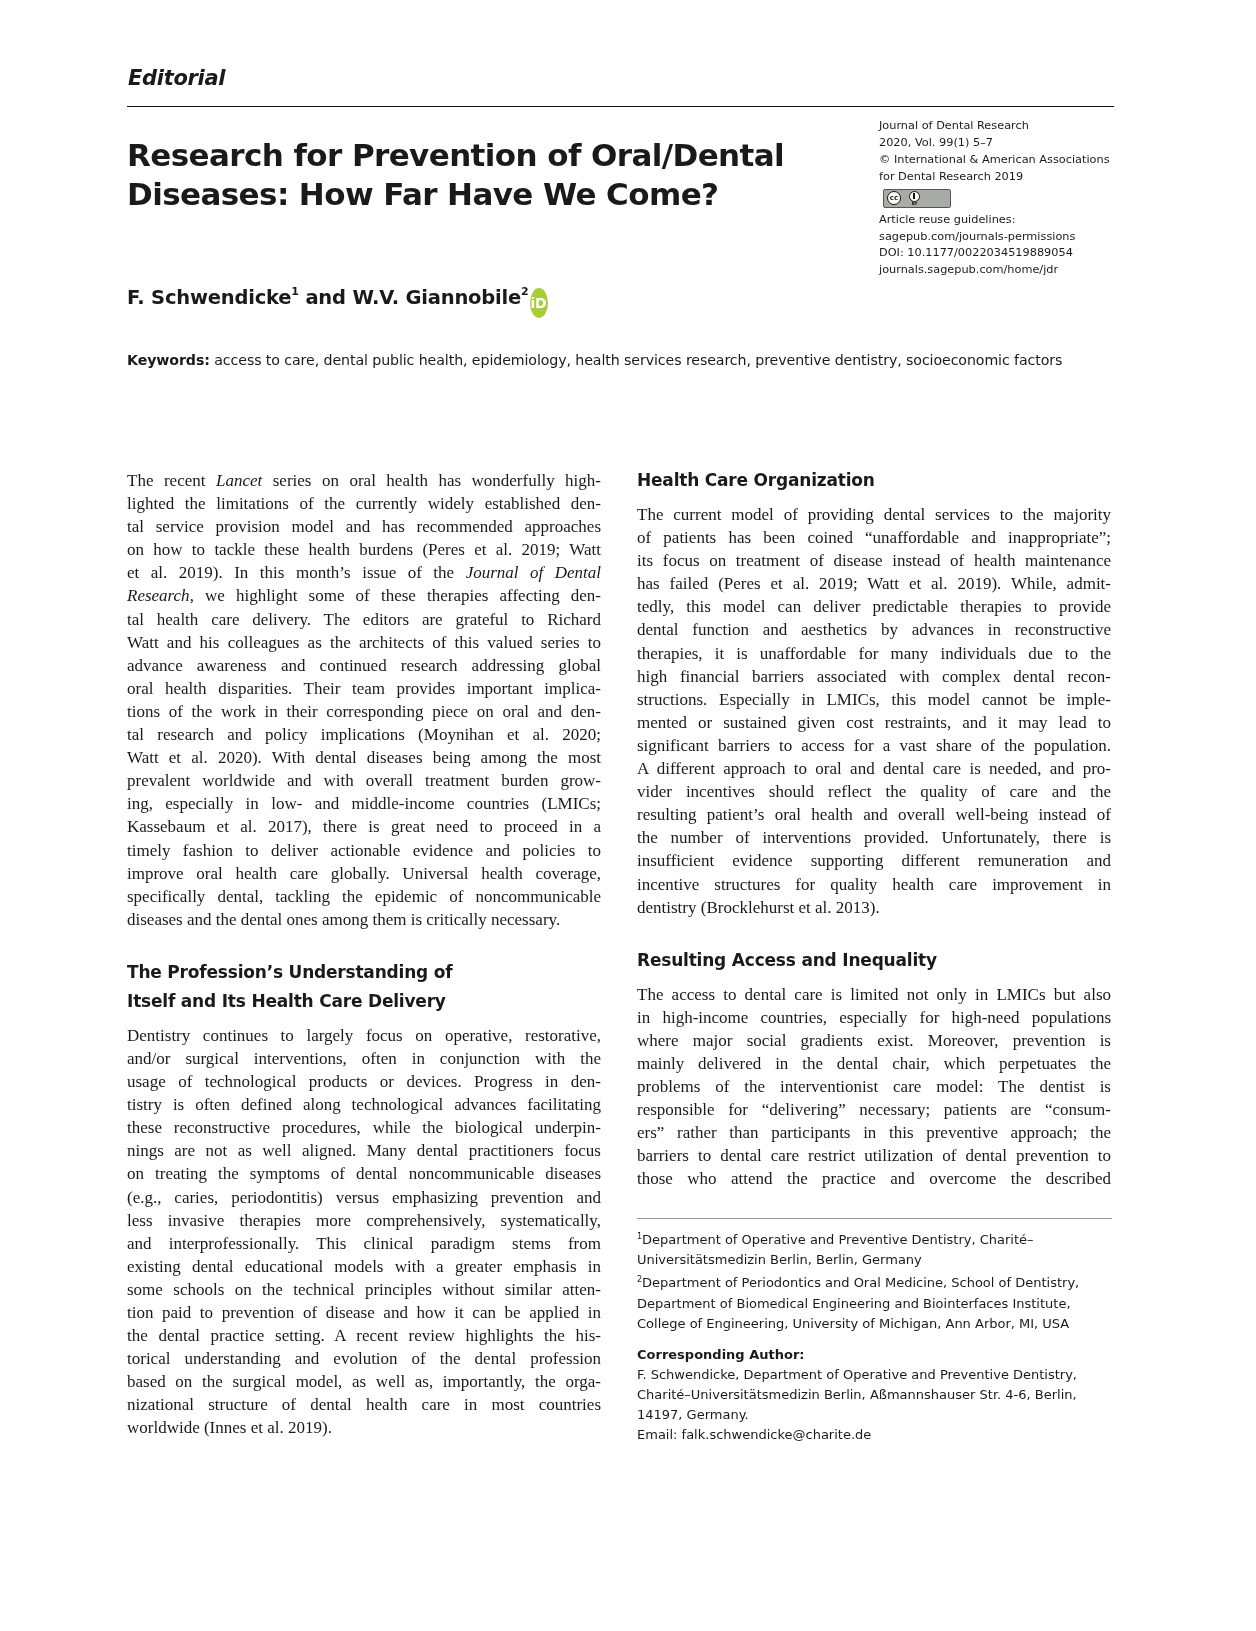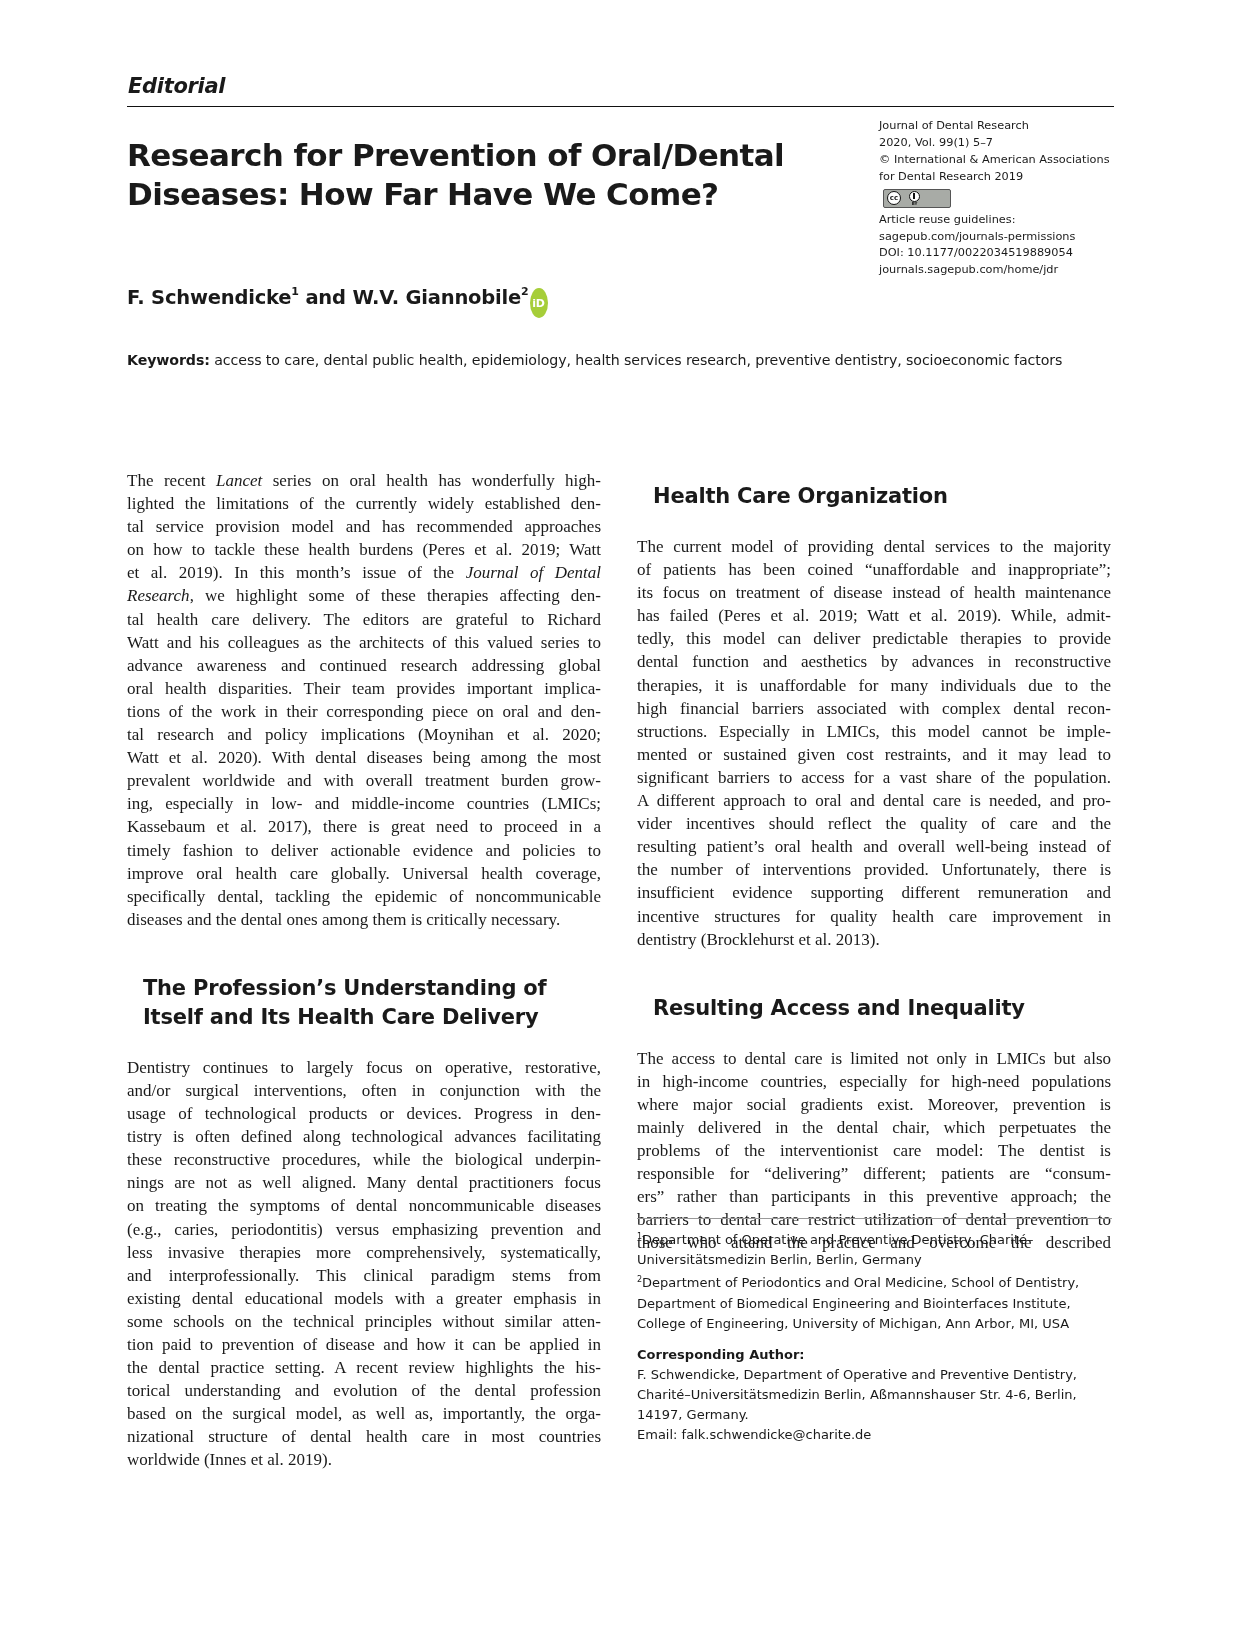--- a/index.html
+++ b/index.html
@@ -1,50 +1,50 @@
 <!DOCTYPE html>
 <html><head>
 <meta charset="utf-8">
 <style>
   html, body { margin: 0; padding: 0; background: #ffffff; }
   body { width: 1256px; height: 1631px; position: relative; overflow: hidden; color: #1a1a1a; }
   .sans { font-family: "DejaVu Sans", "Liberation Sans", sans-serif; }
   .serif { font-family: "Liberation Serif", "DejaVu Serif", serif; }
 
-  #section-label { position: absolute; left: 128px; top: 74px; font-size: 21px; font-weight: bold; font-style: italic; letter-spacing: -0.3px; }
+  #section-label { position: absolute; left: 128px; top: 66px; font-size: 21px; font-weight: bold; font-style: italic; letter-spacing: -0.3px; }
   #header-rule { position: absolute; left: 127px; top: 106px; width: 987px; height: 0; border-top: 1.6px solid #111; }
 
   #title { position: absolute; left: 127px; top: 136px; width: 720px; font-size: 31px; line-height: 39px; font-weight: bold; letter-spacing: -0.6px; margin: 0; }
 
   #journal-info { position: absolute; left: 879px; top: 118px; width: 240px; font-size: 11.3px; line-height: 16.9px; }
   #journal-info .line { white-space: nowrap; }
   #cc-badge { display: flex; align-items: center; width: 68px; height: 19px; background: #a8aba6; border: 1px solid #555; border-radius: 2px; margin: 3px 0 4px 4px; padding: 0 3px; box-sizing: border-box; gap: 8px; }
   #cc-badge .cc-circle { width: 14px; height: 14px; border-radius: 50%; background: #fff; border: 1.5px solid #111; font-size: 7px; font-weight: bold; display: flex; align-items: center; justify-content: center; box-sizing: border-box; }
   #cc-badge .by-wrap { display: flex; flex-direction: column; align-items: center; }
   #cc-badge .by-circle { width: 11px; height: 11px; border-radius: 50%; background: #fff; border: 1.5px solid #111; box-sizing: border-box; position: relative; }
   #cc-badge .by-circle::after { content: ""; position: absolute; left: 3px; top: 1px; width: 2px; height: 6px; background: #111; }
   #cc-badge .by-text { font-size: 4px; font-weight: bold; color: #111; line-height: 4px; }
 
   #authors { position: absolute; left: 127px; top: 286px; font-size: 19.5px; font-weight: bold; display: flex; align-items: flex-start; letter-spacing: -0.2px; }
   #authors sup { font-size: 11px; position: relative; top: -1px; }
-  #orcid-icon { display: inline-flex; width: 18px; height: 30px; border-radius: 50%; background: #a6ce39; color: #fff; font-size: 11px; font-weight: bold; align-items: center; justify-content: center; margin-left: 1px; position: relative; top: 2px; }
+  #orcid-icon { display: inline-flex; width: 18px; height: 30px; border-radius: 50%; background: #a6ce39; color: #fff; font-size: 14px; font-weight: bold; align-items: center; justify-content: center; margin-left: 1px; position: relative; top: 2px; }
 
   #keywords { position: absolute; left: 127px; top: 352px; font-size: 14.2px; white-space: nowrap; letter-spacing: -0.1px; text-align: right; }
   #keywords b { font-weight: bold; }
 
   .col { position: absolute; width: 474px; }
   #col-left { left: 127px; top: 469px; }
   #col-right { left: 637px; top: 466px; }
 
   .para { font-size: 17px; line-height: 23.1px; margin: 0; }
   .para .ln { display: block; text-align: justify; text-align-last: justify; white-space: nowrap; height: 23.1px; }
   .para .ln.last { text-align-last: left; }
   .para .ln .jw { display: block; width: 100%; }
 
-  .heading { font-size: 21px; font-weight: bold; line-height: 29px; margin: 16px; letter-spacing: -0.2px; }
+  .heading { font-size: 17px; font-weight: bold; line-height: 29px; margin: 0; letter-spacing: -0.2px; }
 
   #footnote-rule { position: absolute; left: 637px; top: 1218px; width: 475px; border-top: 1px solid #999; }
   #footnotes { position: absolute; left: 637px; top: 1227px; width: 480px; font-size: 13px; line-height: 20px; }
   #footnotes .ln { white-space: nowrap; display: block; }
   #footnotes sup { font-size: 8px; }
   #corr-heading { font-weight: bold; margin-top: 11px; display: block; }
 </style>
 </head>
 <body>
 
@@ -286,21 +286,21 @@
       <span class="ln">
         <span class="jw"><span>where major social gradients exist. Moreover, prevention is</span></span>
       </span>
       <span class="ln">
         <span class="jw"><span>mainly delivered in the dental chair, which perpetuates the</span></span>
       </span>
       <span class="ln">
         <span class="jw"><span>problems of the interventionist care model: The dentist is</span></span>
       </span>
       <span class="ln">
-        <span class="jw"><span>responsible for “delivering” different; patients are “consum-</span></span>
+        <span class="jw"><span>responsible for “delivering” necessary; patients are “consum-</span></span>
       </span>
       <span class="ln">
         <span class="jw"><span>ers” rather than participants in this preventive approach; the</span></span>
       </span>
       <span class="ln">
         <span class="jw"><span>barriers to dental care restrict utilization of dental prevention to</span></span>
       </span>
       <span class="ln">
         <span class="jw"><span>those who attend the practice and overcome the described</span></span>
       </span>

